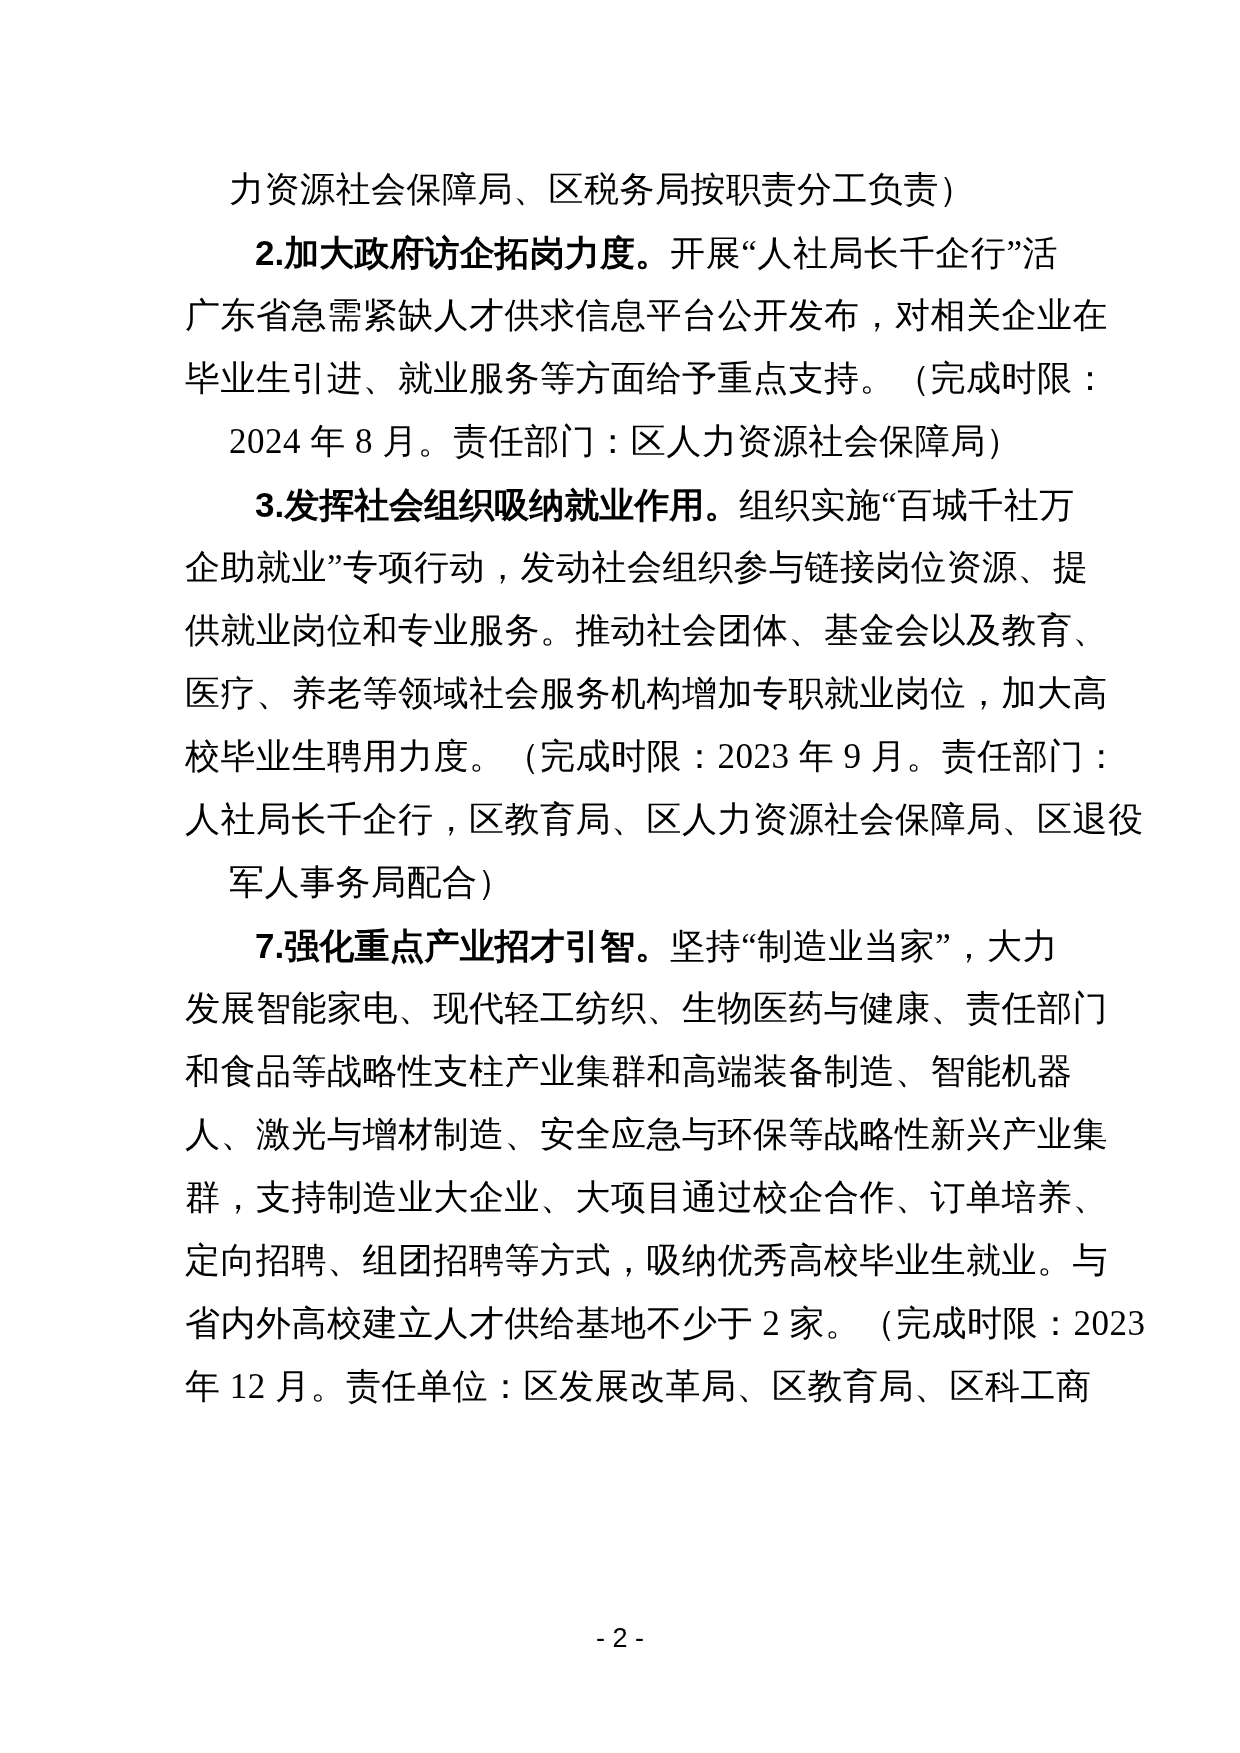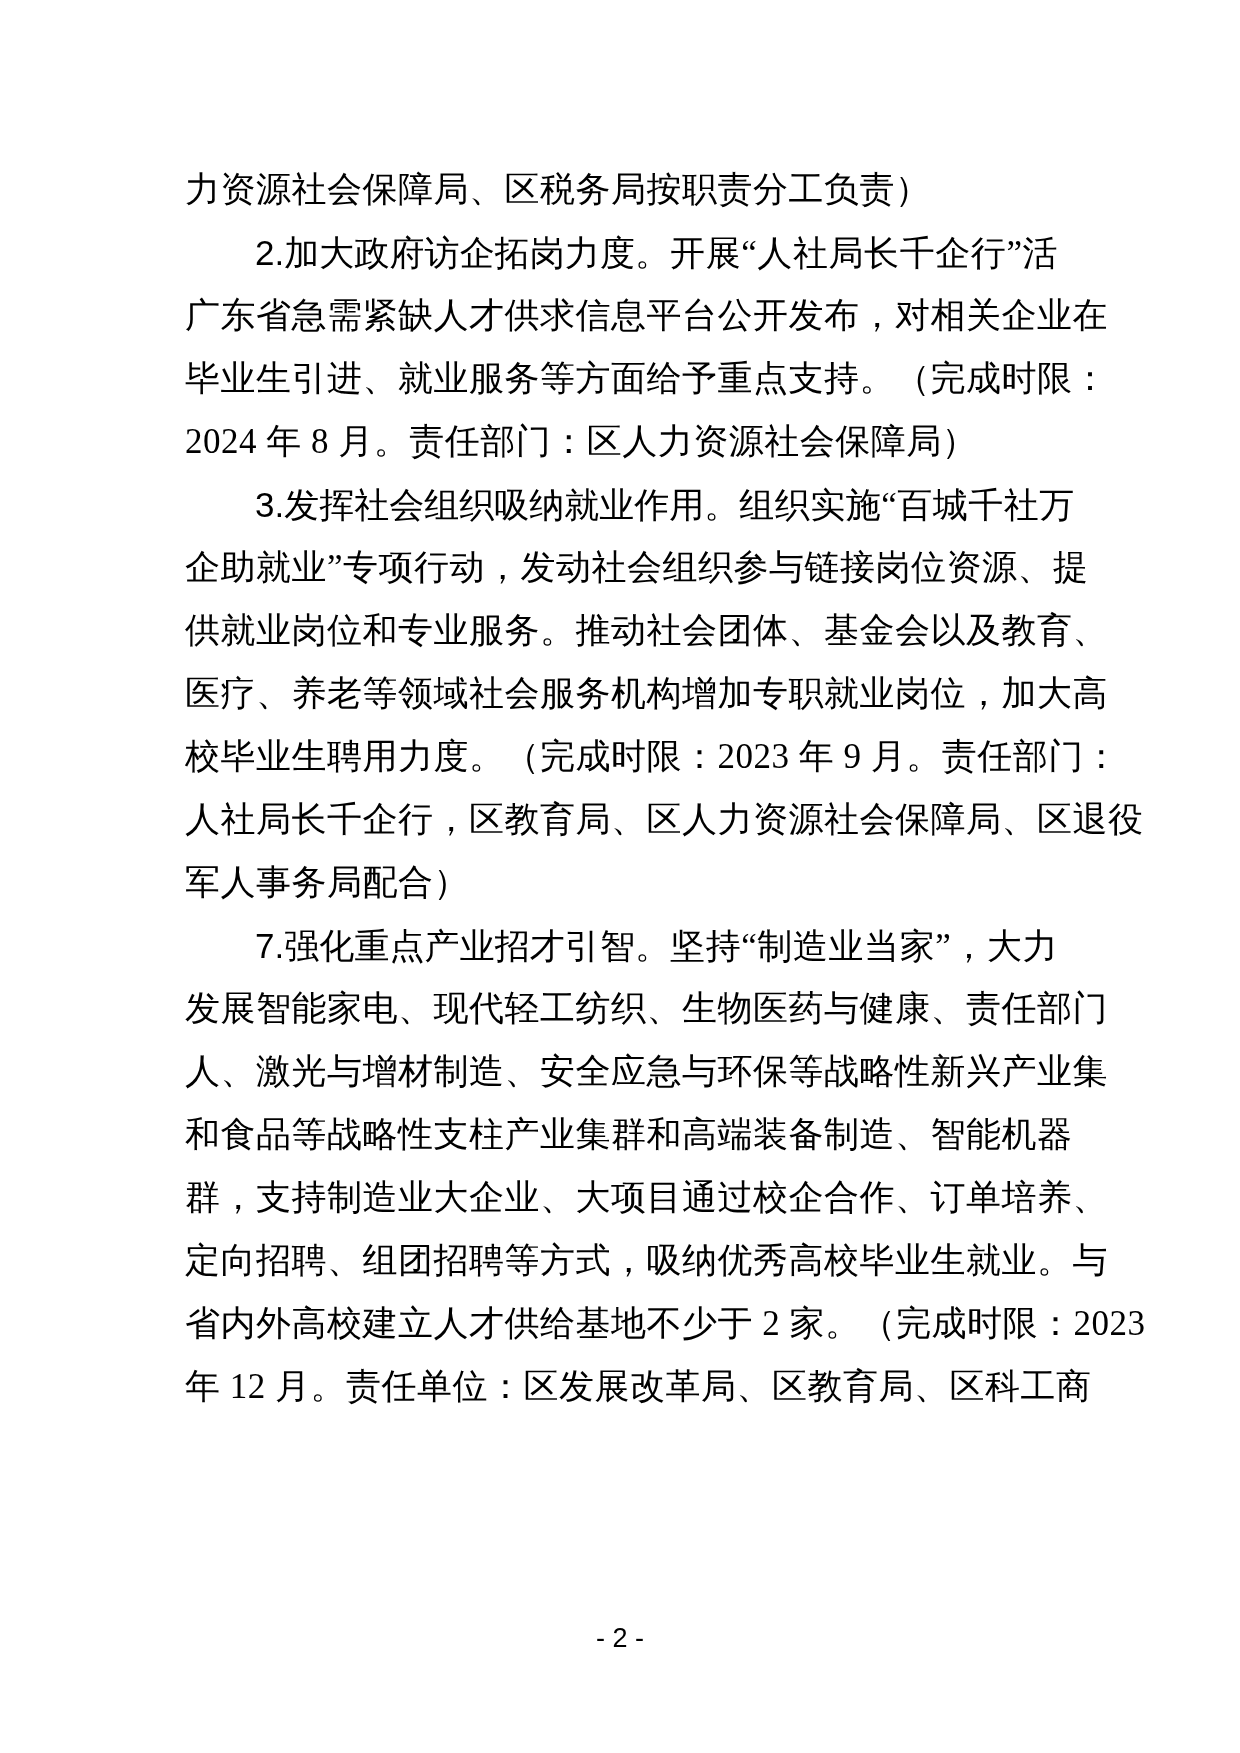--- a/index.html
+++ b/index.html
@@ -27,29 +27,30 @@
     line-height: 63px;
     font-size: 35px;
     letter-spacing: 0.5px;
     text-align: justify;
     text-align-last: justify;
     white-space: nowrap;
   }
   .line.para-end {
     text-align: left;
     text-align-last: left;
+    margin-left: 44px;
   }
   .line.indent {
     text-indent: 70px;
   }
   .seg {
     font-weight: 400;
   }
   .seg-bold {
-    font-weight: 400;
+    font-weight: 700;
     font-family: "Liberation Sans", "DejaVu Sans", sans-serif;
     letter-spacing: 0px;
   }
   .footer {
     position: absolute;
     top: 1622px;
     left: 0;
     width: 100%;
     text-align: center;
     font-size: 27px;
@@ -70,21 +71,21 @@
       <div class="line para-end"><span class="seg">2024 年 8 月。责任部门：区人力资源社会保障局）</span></div>
       <div class="line indent"><span class="seg seg-bold">3.发挥社会组织吸纳就业作用。</span><span class="seg">组织实施“百城千社万</span></div>
       <div class="line"><span class="seg">企助就业”专项行动，发动社会组织参与链接岗位资源、提</span></div>
       <div class="line"><span class="seg">供就业岗位和专业服务。推动社会团体、基金会以及教育、</span></div>
       <div class="line"><span class="seg">医疗、养老等领域社会服务机构增加专职就业岗位，加大高</span></div>
       <div class="line"><span class="seg">校毕业生聘用力度。（完成时限：2023 年 9 月。责任部门：</span></div>
       <div class="line"><span class="seg">人社局长千企行，区教育局、区人力资源社会保障局、区退役</span></div>
       <div class="line para-end"><span class="seg">军人事务局配合）</span></div>
       <div class="line indent"><span class="seg seg-bold">7.强化重点产业招才引智。</span><span class="seg">坚持“制造业当家”，大力</span></div>
       <div class="line"><span class="seg">发展智能家电、现代轻工纺织、生物医药与健康、责任部门</span></div>
+      <div class="line"><span class="seg">和食品等战略性支柱产业集群和高端装备制造、智能机器</span></div>
       <div class="line"><span class="seg">人、激光与增材制造、安全应急与环保等战略性新兴产业集</span></div>
-      <div class="line"><span class="seg">和食品等战略性支柱产业集群和高端装备制造、智能机器</span></div>
       <div class="line"><span class="seg">群，支持制造业大企业、大项目通过校企合作、订单培养、</span></div>
       <div class="line"><span class="seg">定向招聘、组团招聘等方式，吸纳优秀高校毕业生就业。与</span></div>
       <div class="line"><span class="seg">省内外高校建立人才供给基地不少于 2 家。（完成时限：2023</span></div>
       <div class="line"><span class="seg">年 12 月。责任单位：区发展改革局、区教育局、区科工商</span></div>
     </div>
   <div class="footer">- 2 -</div>
 </div>
 
 </body></html>

